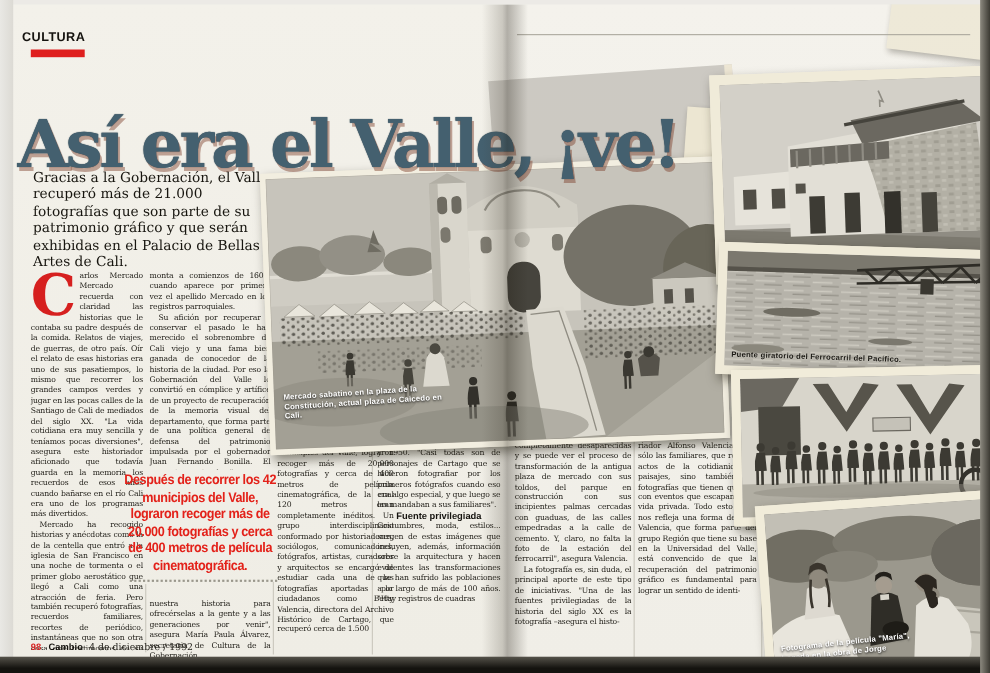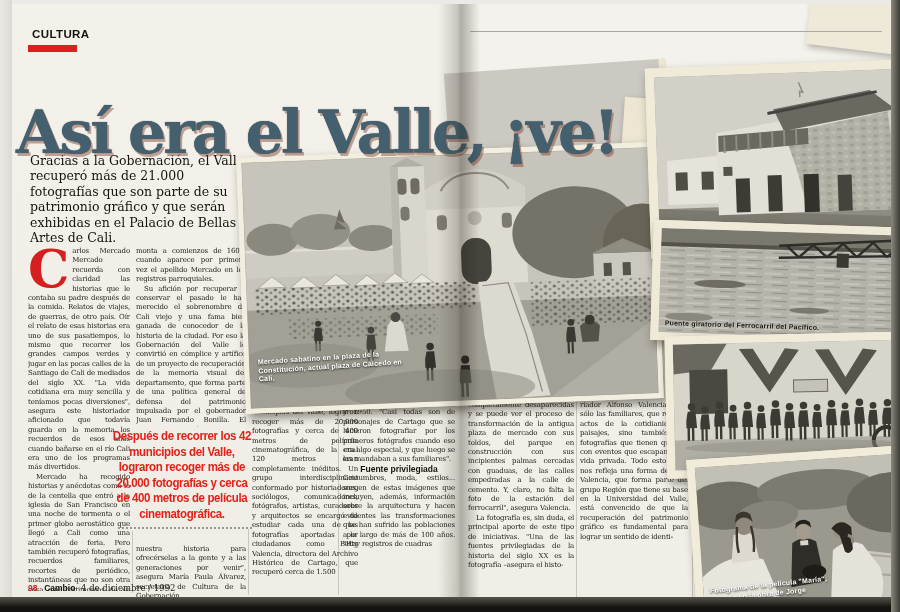--- a/index.html
+++ b/index.html
@@ -11,21 +11,21 @@
   #page-right{left:458px;width:434px;background:linear-gradient(180deg,#f4f2ec,#f0eee7);}
   
   .edge{position:absolute;z-index:40;pointer-events:none;}
   #edge-bottom{left:0;right:0;top:597px;height:15px;background:linear-gradient(180deg,#55524a,#14130f 70%);}
   #edge-right{top:0;left:891px;width:9px;height:612px;background:linear-gradient(90deg,#8c897f,#3c3a33);}
   #edge-left{top:0;left:0;width:12px;height:612px;background:linear-gradient(90deg,#e9e8e4,#dcdad4);}
   #edge-top{left:0;right:0;top:0;height:4px;background:#eceae6;}
   #gutter{top:4px;left:438px;width:42px;height:594px;z-index:20;
           background:linear-gradient(90deg,rgba(60,54,42,0) 0%,rgba(60,54,42,.22) 45%,rgba(35,30,20,.32) 55%,rgba(60,54,42,0) 100%);}
   
-  #kicker{position:absolute;left:32px;top:28px;z-index:5;font-family:"Liberation Sans",sans-serif;
+  #kicker{position:absolute;left:20px;top:28px;z-index:5;font-family:"Liberation Sans",sans-serif;
           font-weight:bold;font-size:11.5px;letter-spacing:.4px;color:#15130f;}
   #kicker-bar{position:absolute;left:28px;top:45px;width:49px;height:7px;background:#df1f1e;z-index:5;}
   
   #ghost-corner{position:absolute;left:447px;top:66px;width:215px;height:100px;z-index:2;
                 background:#c6c3bc;border-right:7px solid #ece5d0;transform:rotate(-4deg);opacity:.85;}
   
   #headline{position:absolute;left:16px;top:62px;width:680px;z-index:10;
             font-family:"DejaVu Serif",serif;font-weight:bold;font-size:60px;line-height:1;
             letter-spacing:-3px;color:#44606f;text-shadow:2px 3px 0 rgba(125,62,42,.45),0 0 1px #2c3f49;}
   

